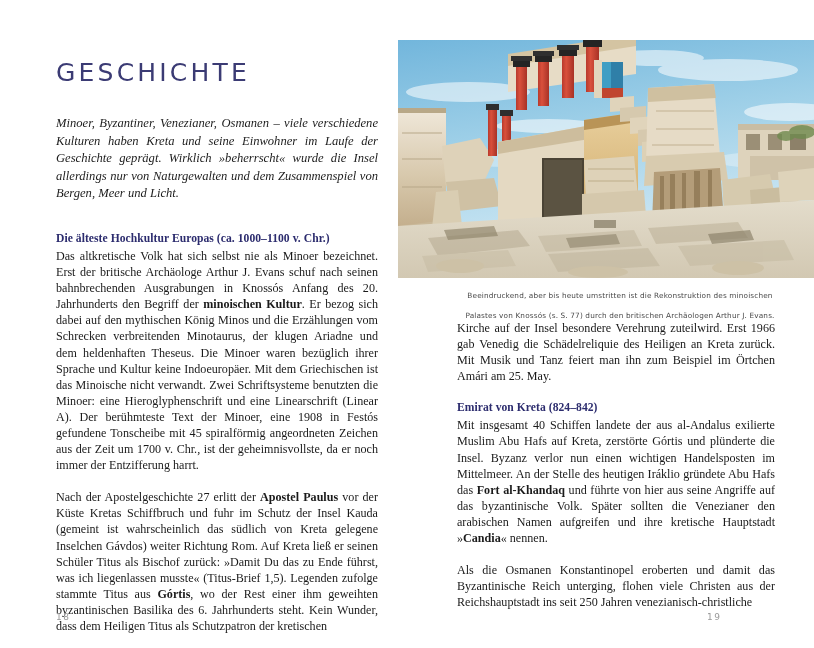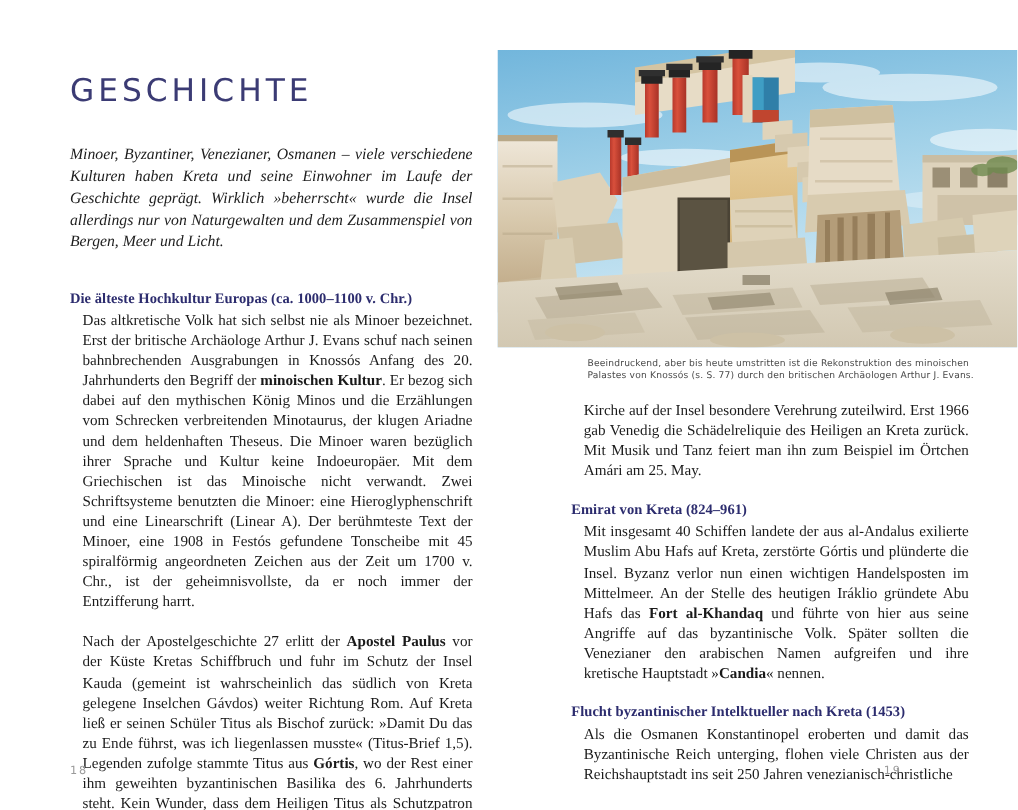--- a/index.html
+++ b/index.html
@@ -59,21 +59,21 @@
     margin: 0 0 2px 0;
     line-height: 15px;
     letter-spacing: 0.05px;
   }
 
   .body-p {
     font-family: "Liberation Serif", serif;
     font-size: 12.1px;
     line-height: 16.1px;
     color: #1a1a1a;
-    margin: 0 0 16px 10px;
+    margin: 0 0 16px 0;
     text-align: justify;
     hyphens: none;
   }
   .body-p:last-child { margin-bottom: 0; }
   .body-p b { font-weight: bold; }
 
   .folio {
     position: absolute;
     font-family: "DejaVu Sans", sans-serif;
     font-size: 9px;
@@ -90,29 +90,29 @@
     top: 40px;
     width: 416px;
     height: 238px;
     overflow: hidden;
     background: #cfe3f2;
   }
   .photo-frame svg { display: block; }
 
   .caption {
     position: absolute;
-    left: 470px;
+    left: 460px;
     top: 286px;
     width: 320px;
     font-family: "DejaVu Sans", sans-serif;
     font-size: 7.3px;
-    line-height: 9px;
+    line-height: 20px;
     color: #4a4a4a;
     letter-spacing: 0.15px;
-    text-align: left;
+    text-align: center;
   }
 
   .col-right {
     position: absolute;
     left: 457px;
     top: 320px;
     width: 318px;
   }
 </style>
 </head>
@@ -300,22 +300,21 @@
         <ellipse cx="388" cy="96" rx="9" ry="5"></ellipse>
       </g>
     </svg>
   </div>
 
   <div class="caption">Beeindruckend, aber bis heute umstritten ist die Rekonstruktion des minoischen Palastes von Knossós (s. S. 77) durch den britischen Archäologen Arthur J. Evans.</div>
 
   <div class="col-right">
     <p class="body-p">Kirche auf der Insel besondere Verehrung zuteilwird. Erst 1966 gab Venedig die Schädelreliquie des Heiligen an Kreta zurück. Mit Musik und Tanz feiert man ihn zum Beispiel im Örtchen Amári am 25. May.</p>
 
-    <h2 class="subhead">Emirat von Kreta (824–961)</h2>
+    <h2 class="subhead">Emirat von Kreta (824–842)</h2>
     <p class="body-p">Mit insgesamt 40 Schiffen landete der aus al-Andalus exilierte Muslim Abu Hafs auf Kreta, zerstörte Górtis und plünderte die Insel. Byzanz verlor nun einen wichtigen Handelsposten im Mittelmeer. An der Stelle des heutigen Iráklio gründete Abu Hafs das <b>Fort al-Khandaq</b> und führte von hier aus seine Angriffe auf das byzantinische Volk. Später sollten die Venezianer den arabischen Namen aufgreifen und ihre kretische Hauptstadt »<b>Candia</b>« nennen.</p>
 
-    <h2 class="subhead">Flucht byzantinischer Intelktueller nach Kreta (1453)</h2>
     <p class="body-p">Als die Osmanen Konstantinopel eroberten und damit das Byzantinische Reich unterging, flohen viele Christen aus der Reichshauptstadt ins seit 250 Jahren venezianisch-christliche</p>
   </div>
 
   <div class="folio folio-right">19</div>
 
 </div>
 
 </body></html>

